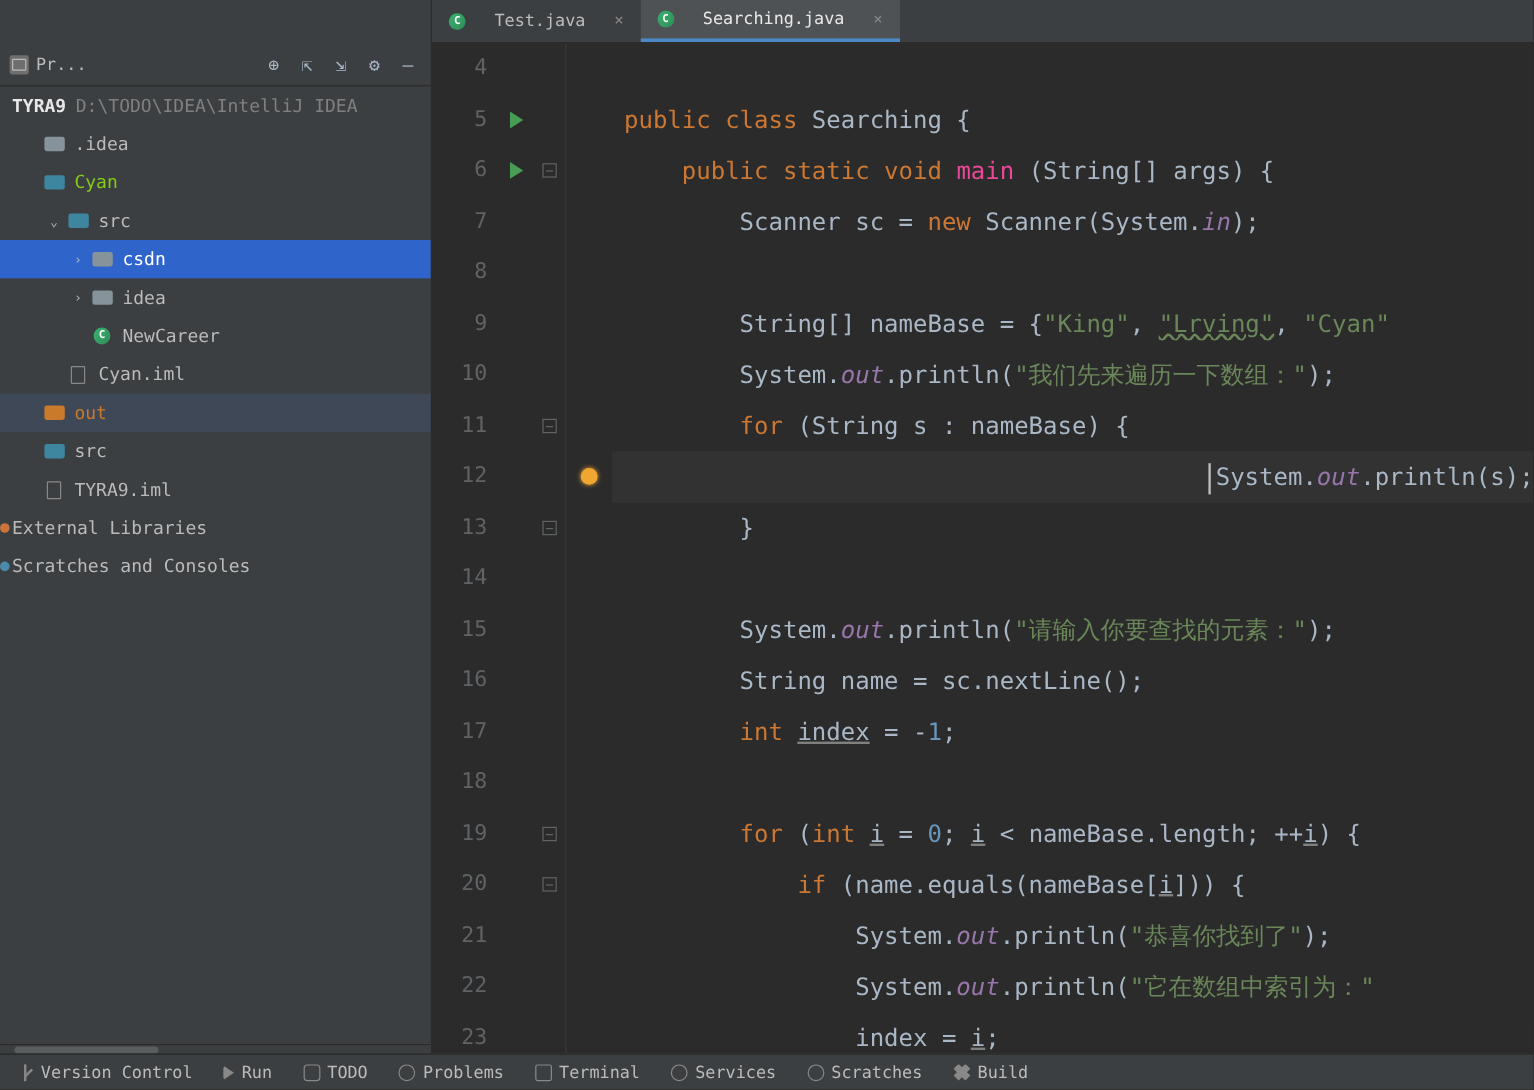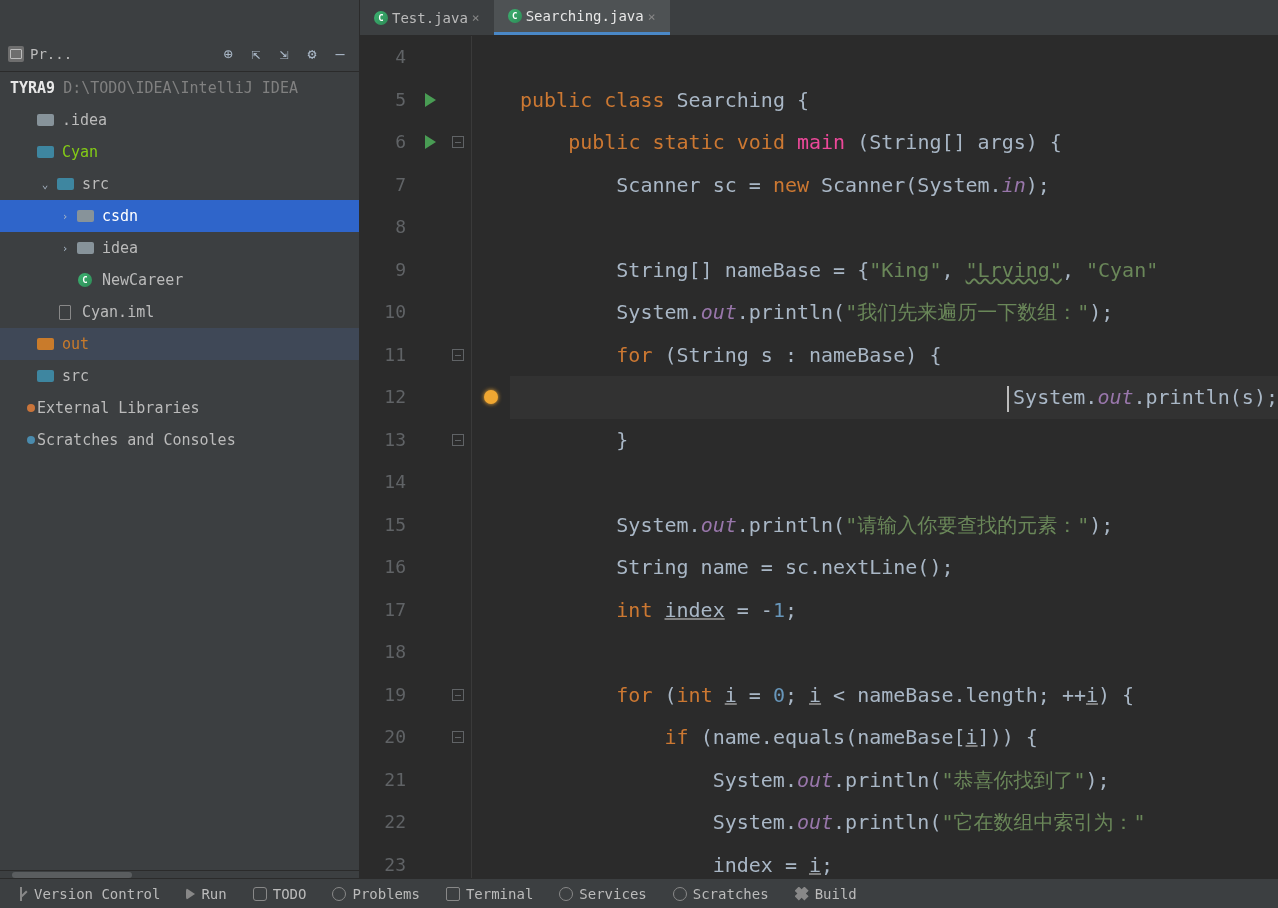--- a/index.html
+++ b/index.html
@@ -14,41 +14,41 @@
 .sidebar { width: 360px; background: #3c3f41; display:flex; flex-direction:column; border-right:1px solid #2b2b2b;}
 .sidebar-header { height: 36px; display:flex; align-items:center; padding:0 8px; gap:6px; color:#bbb; border-bottom:1px solid #2b2b2b;margin-top:36px;}
 .sidebar-header .proj-icon{width:16px;height:16px;background:#6e6e6e;border-radius:2px;display:flex;align-items:center;justify-content:center;}
 .sidebar-header .proj-icon::before{content:"";width:10px;height:8px;border:1.5px solid #bbb;border-radius:1px;}
 .sidebar-header .lbl{flex:0 0 auto;}
 .sidebar-header .spacer{flex:1;}
 .hbtn{width:22px;height:22px;display:flex;align-items:center;justify-content:center;color:#a9b7c6;font-size:15px;cursor:pointer;}
 .path-row{height:32px;display:flex;align-items:center;padding:0 10px;gap:8px;color:#808080;font-size:15px;}
 .path-row .prj{color:#e8e8e8;font-weight:bold;}
 .tree{flex:1;overflow:hidden;font-size:15px;}
-.t-item{height:32px;display:flex;align-items:center;padding-left:27px;color:#bbbbbb;cursor:pointer;}
+.t-item{height:32px;display:flex;align-items:center;padding-left:0;color:#bbbbbb;cursor:pointer;}
 .t-item.lvl1{padding-left:18px;}
 .t-item.lvl2{padding-left:38px;}
 .t-item.lvl3{padding-left:58px;}
 .t-item.selected{background:#4b6eaf33;}
 .t-item.sel2{background:#2f65ca;color:#fff;}
 .chev{width:14px;display:inline-block;text-align:center;color:#a9b7c6;margin-right:4px;font-size:11px;}
 .icon{width:18px;height:16px;margin-right:8px;display:inline-flex;align-items:center;justify-content:center;}
 .folder{width:17px;height:12px;border-radius:2px;position:relative;background:#87939a;}
 .folder.blue{background:#3e86a0;}
 .folder.orange{background:#c97b2b;}
 .folder.src{background:#3e86a0;}
 .java-file{width:14px;height:14px;border-radius:50%;background:linear-gradient(135deg,#3cb371,#2e8b57);display:flex;align-items:center;justify-content:center;}
 .java-file::before{content:"C";color:#fff;font-size:9px;font-weight:bold;}
 .iml-file{width:12px;height:15px;border:1.5px solid #888;border-radius:1px;position:relative;}
 .scratch-dot{width:8px;height:8px;border-radius:50%;background:#4a8bad;margin-right:2px;}
 .sidebar-scroll{height:8px;background:#3c3f41;border-top:1px solid #2b2b2b;padding:0 12px;display:flex;align-items:center;}
 .sidebar-scroll .thumb{width:120px;height:6px;background:#5a5d5f;border-radius:3px;}
 .editor-area{flex:1;background:#2b2b2b;display:flex;flex-direction:column;}
 .tabs{height:36px;background:#3c3f41;display:flex;align-items:stretch;border-bottom:1px solid #2b2b2b;}
-.tab{display:flex;align-items:center;padding:0 14px;gap:4px;color:#bbb;cursor:pointer;font-size:14px;}
+.tab{display:flex;align-items:center;padding:0 14px;gap:24px;color:#bbb;cursor:pointer;font-size:14px;}
 .tab.active{background:#4e5254;border-bottom:3px solid #4a88c7;color:#e8e8e8;}
 .tab .close{color:#888;font-size:13px;}
 .editor-body{flex:1;display:flex;overflow:hidden;font-size:20px;line-height:42.5px;}
 .gutter{width:56px;text-align:right;color:#606366;padding-right:10px;font-size:18px;user-select:none;}
 .gutter .ln{height:42.5px;}
 .run-gutter{width:28px;}
 .run-gutter .ln{height:42.5px;display:flex;align-items:center;justify-content:center;}
 .play{width:0;height:0;border-top:7px solid transparent;border-bottom:7px solid transparent;border-left:11px solid #499c54;}
 .fold-gutter{width:28px;border-right:1px solid #3a3a3a;}
 .fold-gutter .ln{height:42.5px;display:flex;align-items:center;justify-content:center;color:#606366;}
@@ -155,20 +155,27 @@
           </span>
           <span style="color:#c97b2b;">out</span>
         </div>
       <div class="t-item lvl1">
           <span class="chev"></span>
           <span class="icon">
             <span class="folder blue"></span>
           </span>
           <span>src</span>
         </div>
+      <div class="t-item lvl1">
+          <span class="chev"></span>
+          <span class="icon">
+            <span class="iml-file"></span>
+          </span>
+          <span>TYRA9.iml</span>
+        </div>
       <div class="t-item">
           <span class="scratch-dot" style="background:#c9743a;"></span>
           <span>External Libraries</span>
         </div>
       <div class="t-item">
           <span class="scratch-dot"></span>
           <span>Scratches and Consoles</span>
         </div>
     </div>
     <div class="sidebar-scroll">

